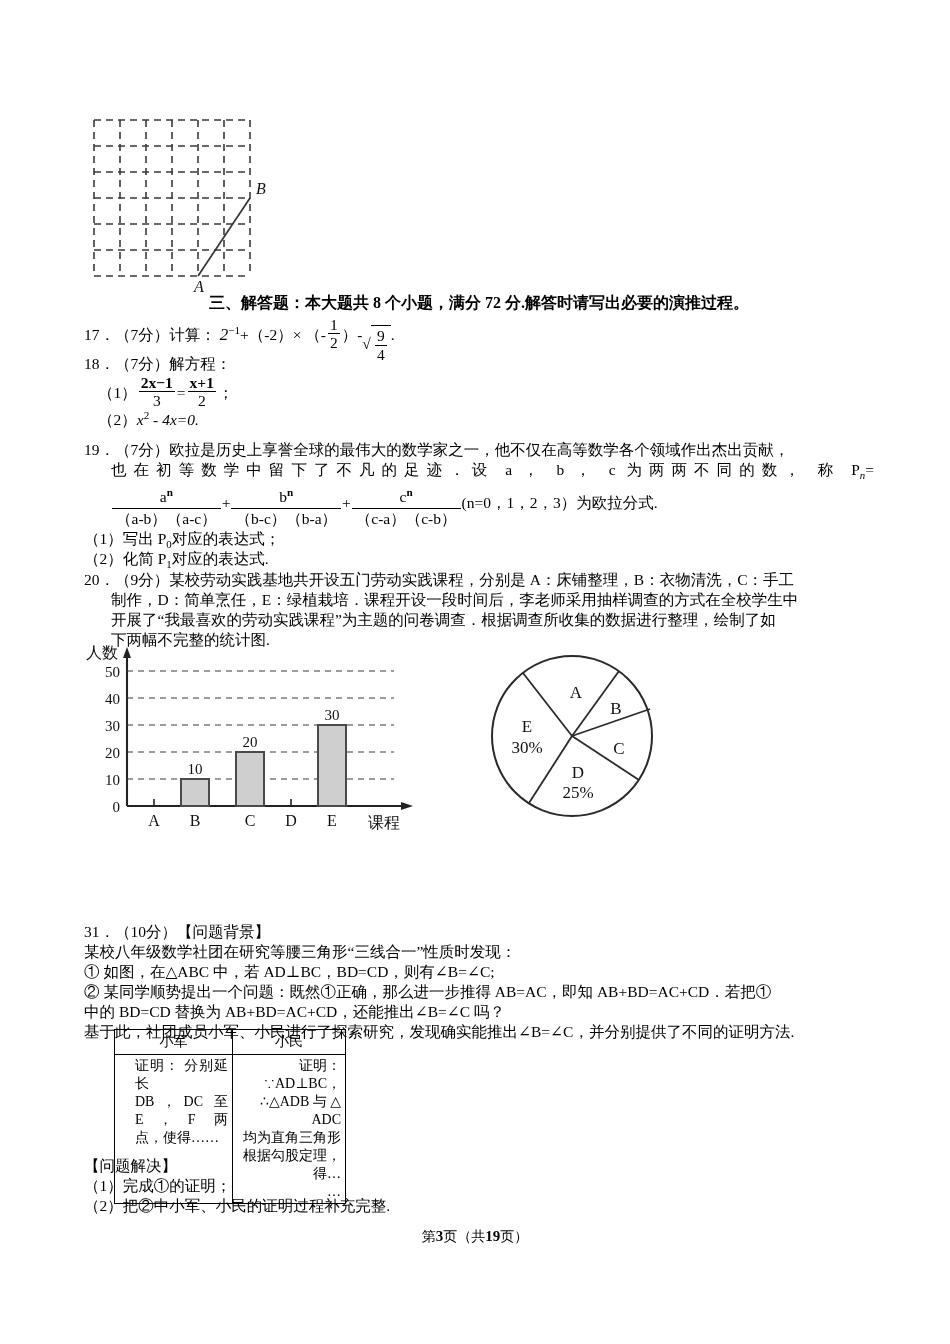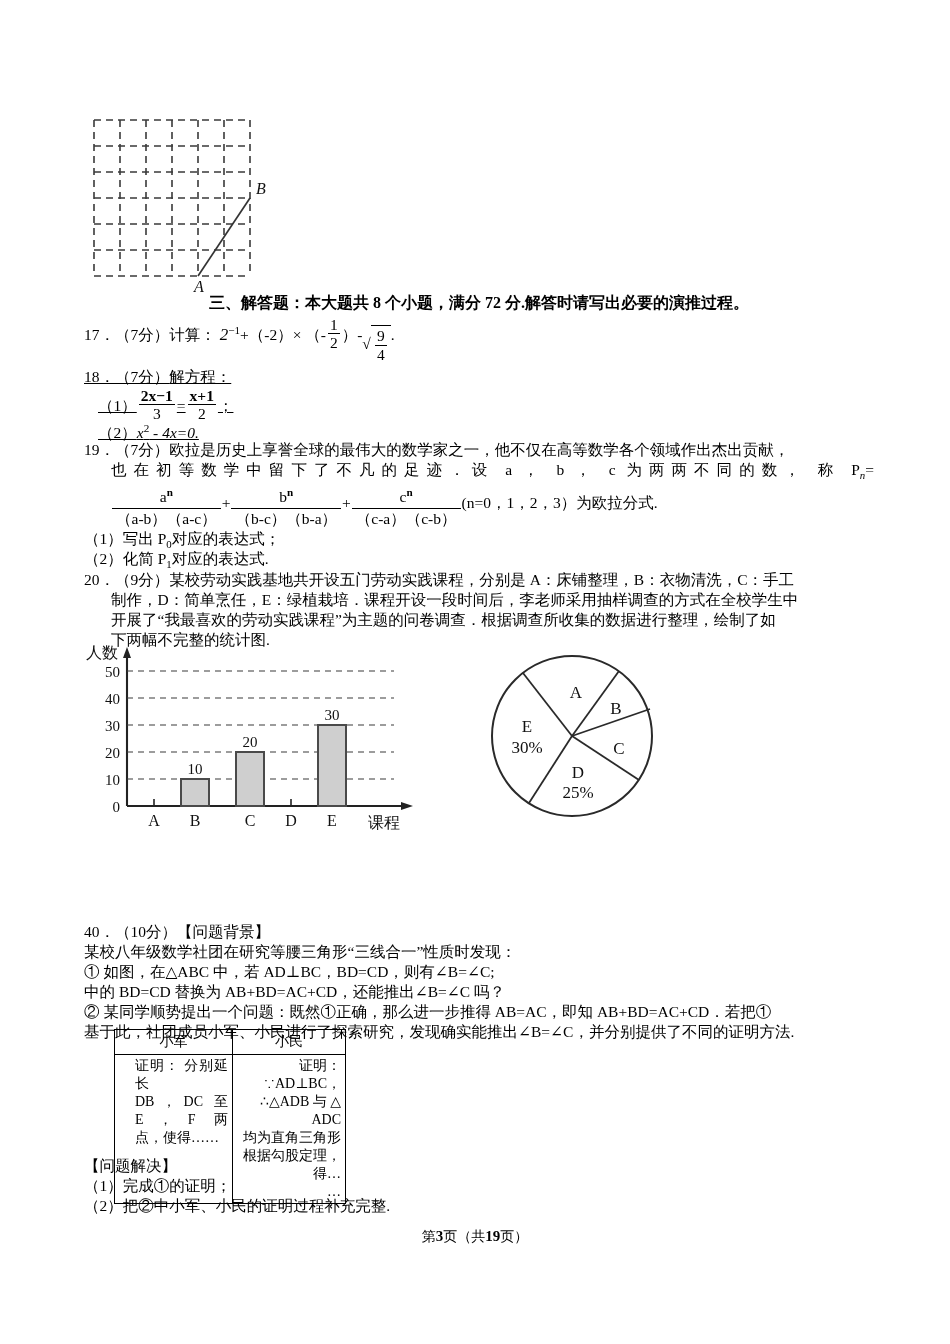--- a/index.html
+++ b/index.html
@@ -168,21 +168,21 @@
     <div class="sec-head ln">三、解答题：本大题共 8 个小题，满分 72 分.解答时请写出必要的演推过程。</div>
   </div>
 
   <div class="content" style="top: 316px;">
     <div class="ln" style="line-height:26px;">
       <span>17．</span><span>（7分）</span><span>计算：</span>
       <span class="it" style="font-size:17px;">2</span><sup class="ex">−1</sup><span>+（-2）× （-</span><span class="frac"><span class="num">1</span><span class="den">2</span></span><span>）-</span><span class="sqrt"><span class="radsign">√</span><span class="radicand"><span class="frac" style="vertical-align:-0.5em;"><span class="num">9</span><span class="den">4</span></span></span></span><span>.</span>
     </div>
   </div>
 
-  <div class="content" style="top: 367px; text-decoration: underline;">
+  <div class="content" style="top: 354px;">
     <div class="ln">
       <span>18．</span><span>（7分）</span><span>解方程：</span>
     </div>
     <div class="ln" style="line-height:31px; padding-left:14px;">
       <span>（1）</span><span class="frac" style="font-weight:bold;"><span class="num">2x−1</span><span class="den" style="font-weight:normal;">3</span></span><span>=</span><span class="frac" style="font-weight:bold;"><span class="num">x+1</span><span class="den" style="font-weight:normal;">2</span></span><span>；</span>
     </div>
     <div class="ln" style="padding-left:14px;">
       <span>（2）</span><span class="it">x</span><sup class="ex">2</sup><span class="it"> - 4x=0.</span>
     </div>
   </div>
@@ -297,26 +297,26 @@
           <text x="45" y="82">E</text>
           <text x="45" y="103">30%</text>
         </g>
       </svg>
     </div>
   </div>
 
 
   <div class="content" style="top: 922px;">
     <div class="ln">
-      <span>40．</span><span>（10分）</span><span>【问题背景】</span>
+      <span>31．</span><span>（10分）</span><span>【问题背景】</span>
     </div>
     <div class="ln">某校八年级数学社团在研究等腰三角形“三线合一”性质时发现：</div>
     <div class="ln">① 如图，在△ABC 中，若 AD⊥BC，BD=CD，则有∠B=∠C;</div>
+    <div class="ln">② 某同学顺势提出一个问题：既然①正确，那么进一步推得 AB=AC，即知 AB+BD=AC+CD．若把①</div>
     <div class="ln">中的 BD=CD 替换为 AB+BD=AC+CD，还能推出∠B=∠C 吗？</div>
-    <div class="ln">② 某同学顺势提出一个问题：既然①正确，那么进一步推得 AB=AC，即知 AB+BD=AC+CD．若把①</div>
     <div class="ln">基于此，社团成员小军、小民进行了探索研究，发现确实能推出∠B=∠C，并分别提供了不同的证明方法.</div>
   </div>
 
   <table class="prooftbl">
     <tbody>
         <tr>
       <th>小军</th>
       <th>小民</th>
     </tr>
     <tr>

